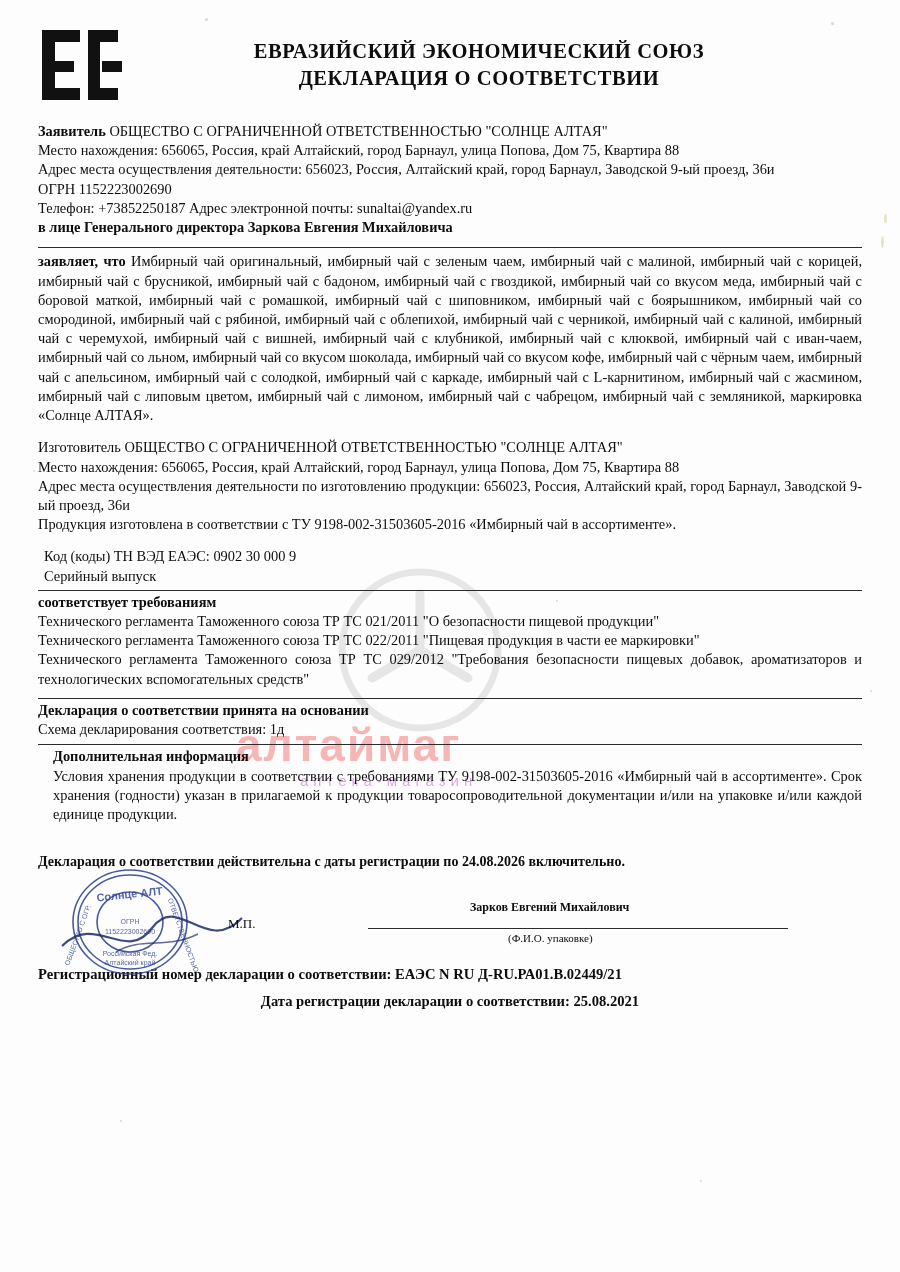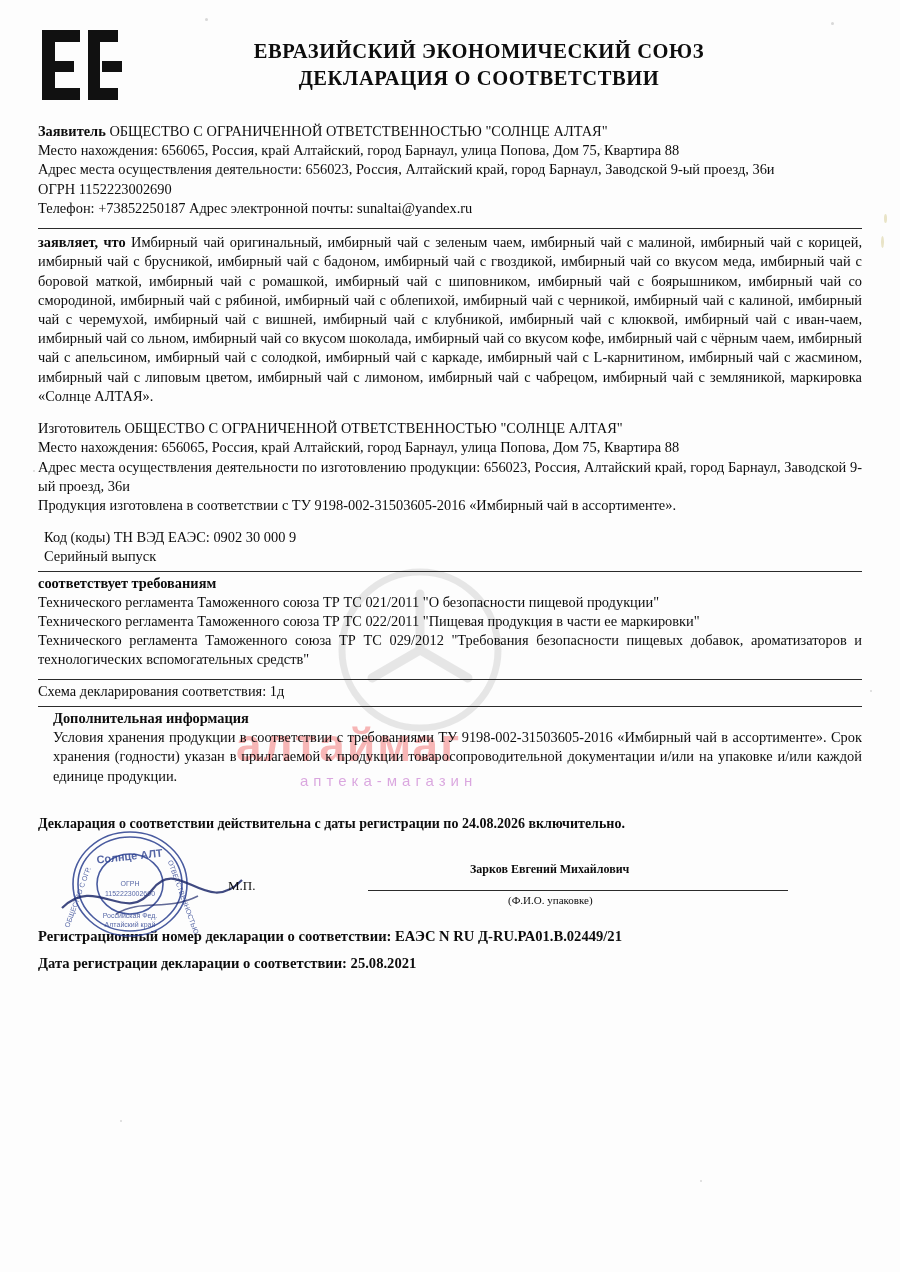--- a/index.html
+++ b/index.html
@@ -149,21 +149,21 @@
   }
   .sig-scrawl {
     position: absolute;
     left: 18px;
     top: 26px;
     width: 230px;
     height: 60px;
     pointer-events: none;
   }
   .footline { font-size: 14.6px; font-weight: bold; margin-top: 14px; }
-  .footline2 { font-size: 14.6px; font-weight: bold; margin-top: 10px; }
+  .footline2 { font-size: 14.6px; font-weight: bold; margin-top: 10px; text-align: center; }
   .valid-line { font-size: 14px; font-weight: bold; margin-top: 30px; }
 </style>
 </head>
 <body>
 
 <div class="page">
 
   <div class="speck" style="left:205px;top:18px;width:3px;height:3px;"></div>
   <div class="speck" style="left:831px;top:22px;width:3px;height:3px;"></div>
   <div class="speck" style="left:600px;top:148px;width:2px;height:2px;"></div>
@@ -219,20 +219,23 @@
         <span>Адрес места осуществления деятельности:</span>
         <span>656023, Россия, Алтайский край, город Барнаул, Заводской 9-ый проезд, 36и</span>
       </p>
       <p>ОГРН 1152223002690</p>
       <p>
         <span>Телефон:</span>
         <span>+73852250187</span>
         <span>Адрес электронной почты:</span>
         <span>sunaltai@yandex.ru</span>
       </p>
+      <p>
+        <b>в лице Генерального директора Заркова Евгения Михайловича</b>
+      </p>
     </div>
 
     <div class="sect-rule" style="margin-top:10px;"></div>
 
     <div class="blk blk-declares" style="margin-top:4px;">
       <p>
         <b>заявляет, что</b>
         <span>Имбирный чай оригинальный, имбирный чай с зеленым чаем, имбирный чай с малиной, имбирный чай с корицей, имбирный чай с брусникой, имбирный чай с бадоном, имбирный чай с гвоздикой, имбирный чай со вкусом меда, имбирный чай с боровой маткой, имбирный чай с ромашкой, имбирный чай с шиповником, имбирный чай с боярышником, имбирный чай со смородиной, имбирный чай с рябиной, имбирный чай с облепихой, имбирный чай с черникой, имбирный чай с калиной, имбирный чай с черемухой, имбирный чай с вишней, имбирный чай с клубникой, имбирный чай с клюквой, имбирный чай с иван-чаем, имбирный чай со льном, имбирный чай со вкусом шоколада, имбирный чай со вкусом кофе, имбирный чай с чёрным чаем, имбирный чай с апельсином, имбирный чай с солодкой, имбирный чай с каркаде, имбирный чай с L-карнитином, имбирный чай с жасмином, имбирный чай с липовым цветом, имбирный чай с лимоном, имбирный чай с чабрецом, имбирный чай с земляникой, маркировка «Солнце АЛТАЯ».</span>
       </p>
     </div>
@@ -270,20 +273,21 @@
     <div class="blk" style="margin-top:2px;">
       <p><b>соответствует требованиям</b></p>
       <p>Технического регламента Таможенного союза ТР ТС 021/2011 "О безопасности пищевой продукции"</p>
       <p>Технического регламента Таможенного союза ТР ТС 022/2011 "Пищевая продукция в части ее маркировки"</p>
       <p>Технического регламента Таможенного союза ТР ТС 029/2012 "Требования безопасности пищевых добавок, ароматизаторов и технологических вспомогательных средств"</p>
     </div>
 
     <div class="sect-rule" style="margin-top:9px;"></div>
 
     <div class="blk" style="margin-top:2px;">
+      <p><b>Декларация о соответствии принята на основании</b></p>
       <p>Схема декларирования соответствия: 1д</p>
     </div>
 
     <div class="sect-rule" style="margin-top:5px;"></div>
 
     <div class="blk" style="margin-top:2px;margin-left:15px;">
       <p><b>Дополнительная информация</b></p>
       <p>Условия хранения продукции в соответствии с требованиями ТУ 9198-002-31503605-2016 «Имбирный чай в ассортименте». Срок хранения (годности) указан в прилагаемой к продукции товаросопроводительной документации и/или на упаковке и/или каждой единице продукции.</p>
     </div>
 

